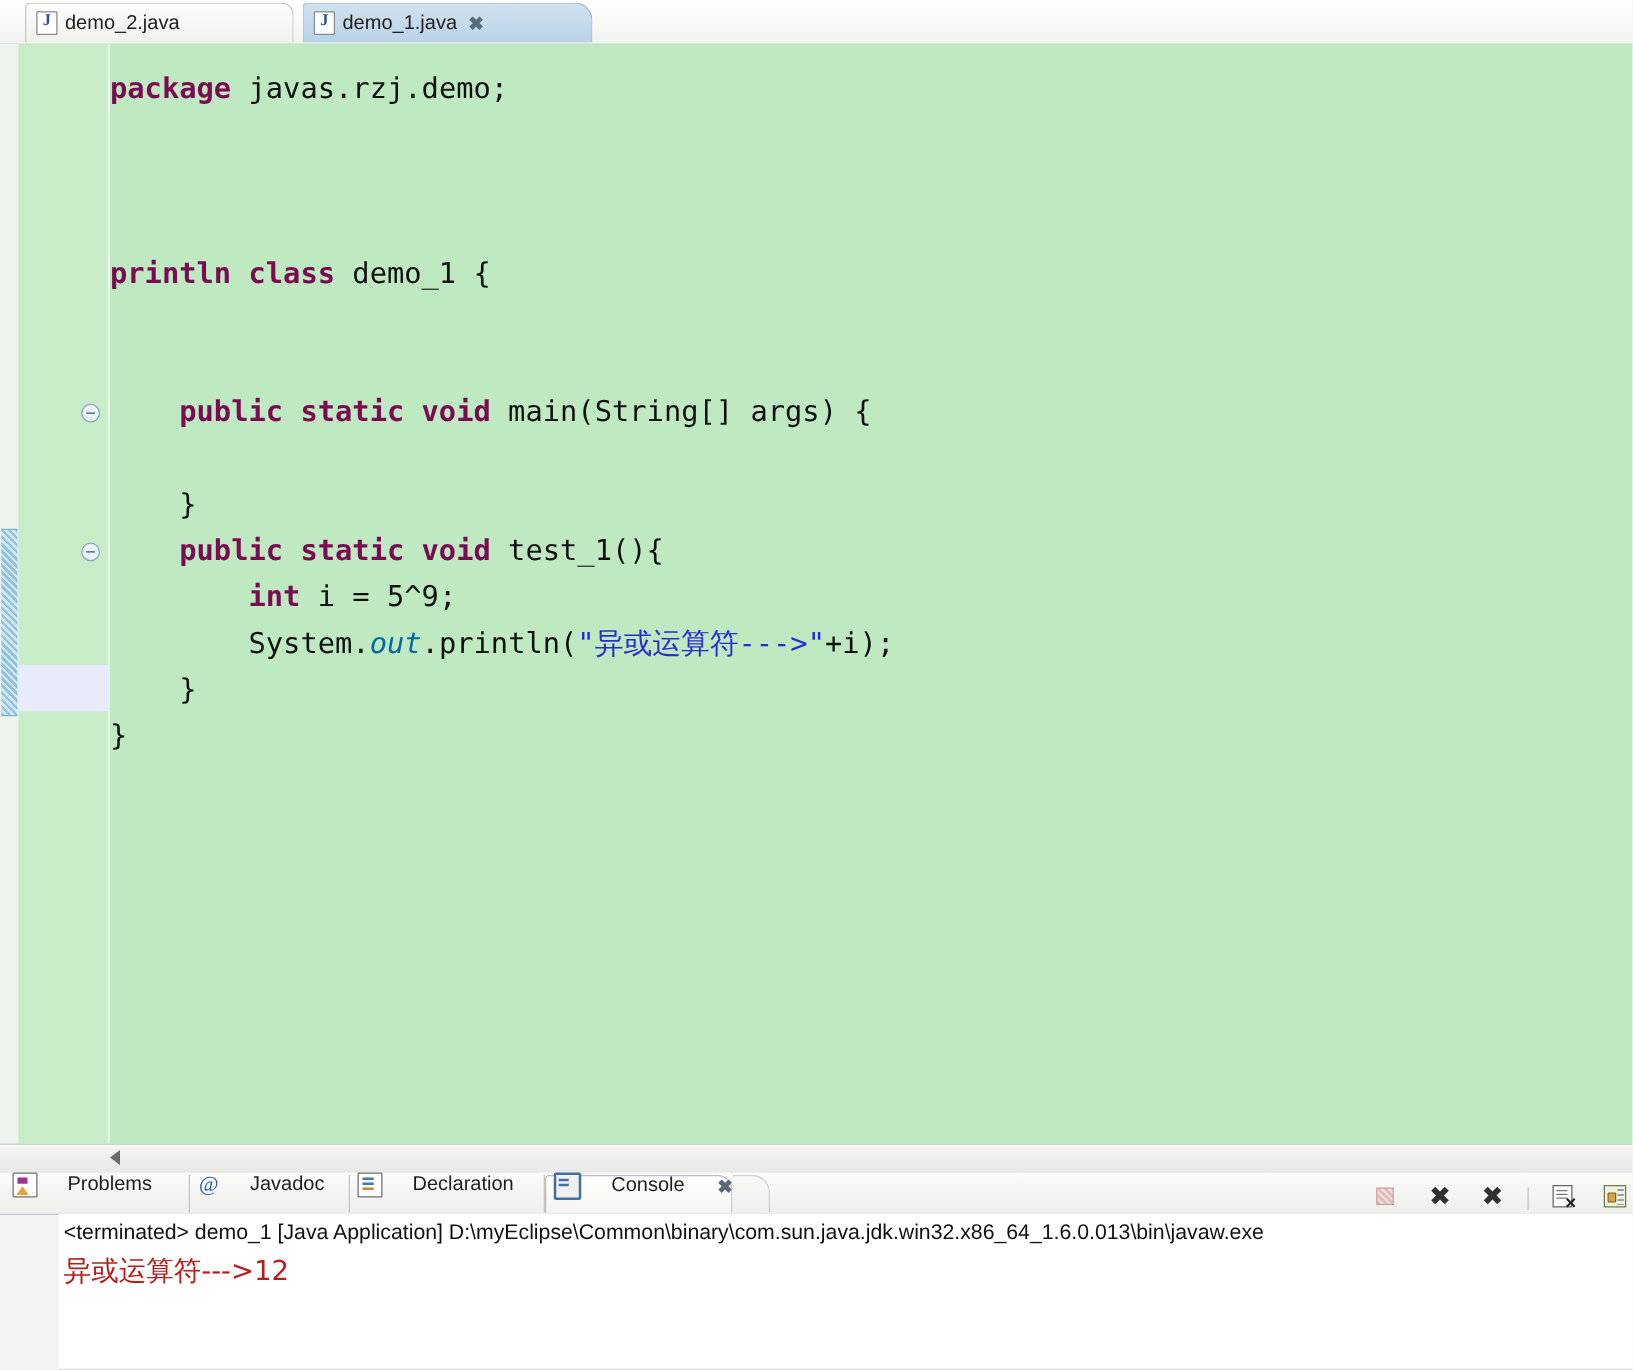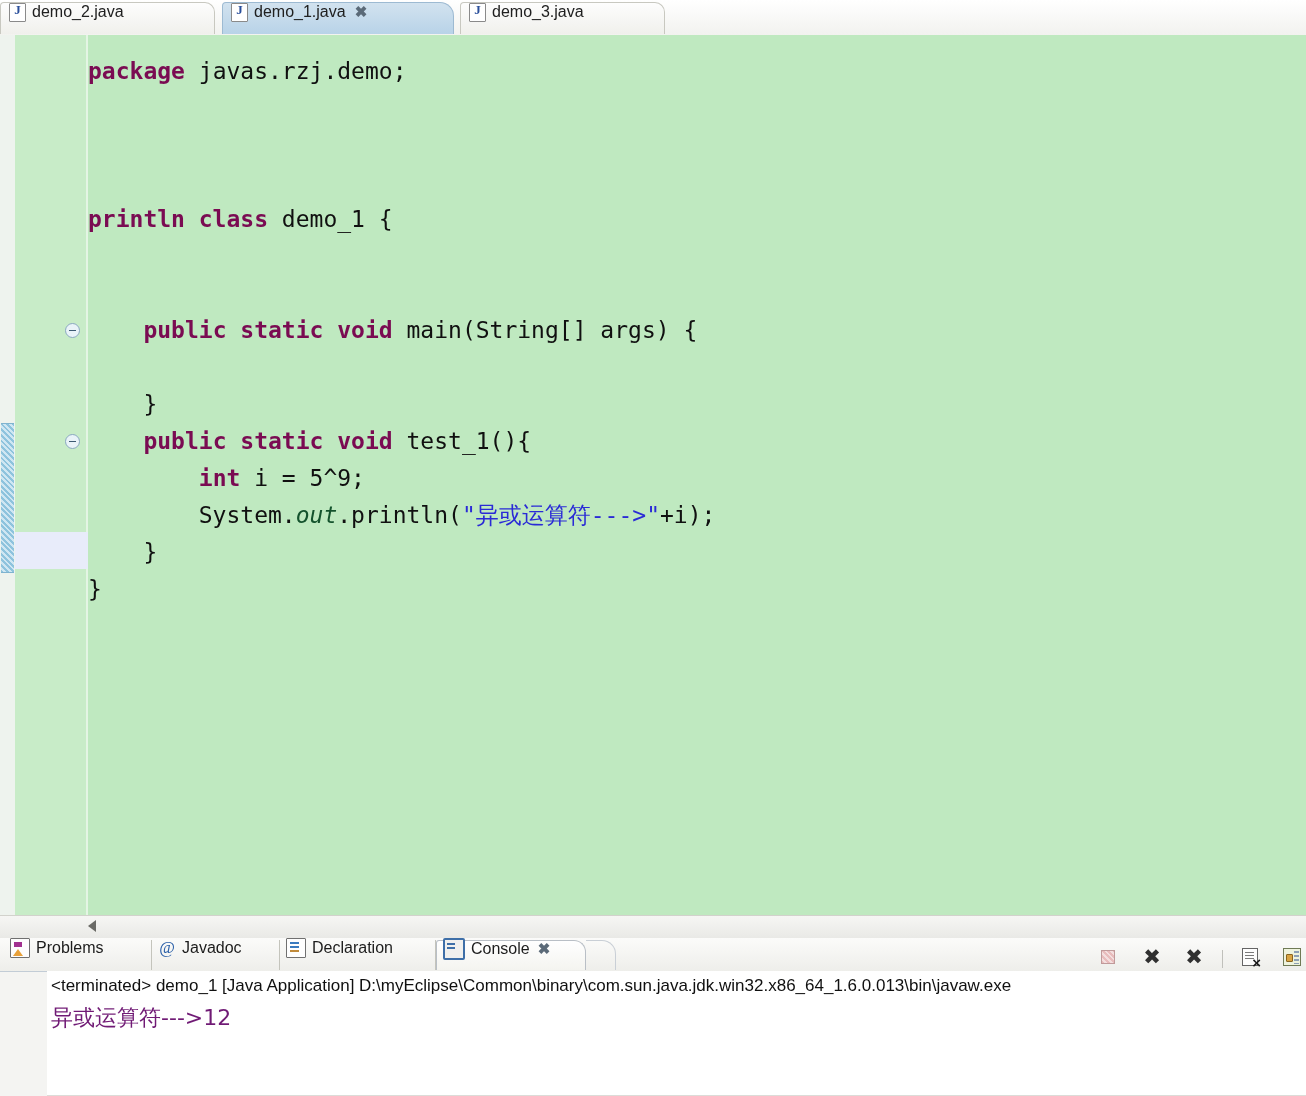--- a/index.html
+++ b/index.html
@@ -17,26 +17,27 @@
 
   
   .editor-tabbar {
     position: absolute; left: 0; top: 0;
     width: 1306px; height: 35px;
     background: linear-gradient(#ffffff, #f2f2ef);
     border-bottom: 1px solid #b3c6d8;
   }
   .etab {
     position: absolute; top: 2px; height: 32px;
-    display: flex; align-items: flex-start;
+    display: flex; align-items: center;
     padding: 0 12px 0 8px;
     font-size: 16px;
     color: #202020;
     box-sizing: border-box;
     white-space: nowrap;
+    margin-left: 20px;
   }
   .etab.inactive {
     background: transparent;
     border: 1px solid #c8c8c0;
     border-bottom: none;
     border-top-left-radius: 4px;
     border-top-right-radius: 10px;
     background: linear-gradient(#fdfdfd, #f0f0ec);
   }
   .etab.active {
@@ -136,21 +137,21 @@
     height: 37px;
     background: #e8ecfa;
   }
   .hl-gutter {
     position: absolute; left: 15px;
     width: 73px; height: 37px;
     background: #e8ecfa;
   }
   .kw  { color: #7a0b52; font-weight: bold; }
   .str { color: #2a2ad6; }
-  .fld { color: #14532d; font-style: italic; }
+  .fld { color: #0369a1; font-style: italic; }
   .ital{ font-style: italic; }
   .fold-mark {
     position: absolute;
     width: 15px; height: 15px;
     border: 1px solid #8aa8c0;
     border-radius: 50%;
     background: #e9f3f8;
     box-sizing: border-box;
   }
   .fold-mark::before {
@@ -184,20 +185,21 @@
     border-bottom: 1px solid #c2ccd6;
   }
   .vtab {
     position: absolute; top: 2px; height: 30px;
     display: flex; align-items: center;
     padding: 0 10px 14px 6px;
     font-size: 16px;
     color: #1c1c1c;
     box-sizing: border-box;
     white-space: nowrap;
+    gap: 18px;
   }
   .vtab.inactive {
     border-right: 1px solid #c4c4bc;
   }
   .vtab.active {
     background: linear-gradient(#ffffff, #f4f4f0);
     border: 1px solid #b9bfc6;
     border-bottom: none;
     border-top-left-radius: 3px;
     border-top-right-radius: 12px;
@@ -330,21 +332,21 @@
     color: #101010;
     padding-left: 4px;
     white-space: nowrap;
     box-sizing: border-box;
     overflow: hidden;
   }
   .console-out {
     position: absolute; left: 4px; top: 32px;
     font-size: 22px;
     line-height: 30px;
-    color: #701a75;
+    color: #b91c1c;
     font-family: "DejaVu Sans", sans-serif;
     white-space: pre;
   }
   .console-bottom-line {
     position: absolute; left: 0; bottom: 0;
     width: 1306px; height: 1px;
     background: #dcdcd8;
   }
 </style>
 </head>
@@ -354,24 +356,20 @@
 
   <div class="editor-tabbar" id="editor-tab-bar">
       <div class="etab inactive" style="left: 0px; width: 215px;">
         <span class="jicon"></span>
         <span>demo_2.java</span>
       </div>
       <div class="etab active" style="left: 222px; width: 232px;">
         <span class="jicon"></span>
         <span>demo_1.java</span>
         <span class="tabclose">✖</span>
-      </div>
-      <div class="etab inactive" style="left: 460px; width: 205px;">
-        <span class="jicon"></span>
-        <span>demo_3.java</span>
       </div>
     </div>
 
   <div class="editor">
     <div class="editor-annobar">
       <div class="change-bar" id="change-bar" style="top: 388px; height: 148px;"></div>
     </div>
     <div class="gutter"></div>
     <div class="gutter-sep"></div>
     <div class="fold-col" id="fold-col">

